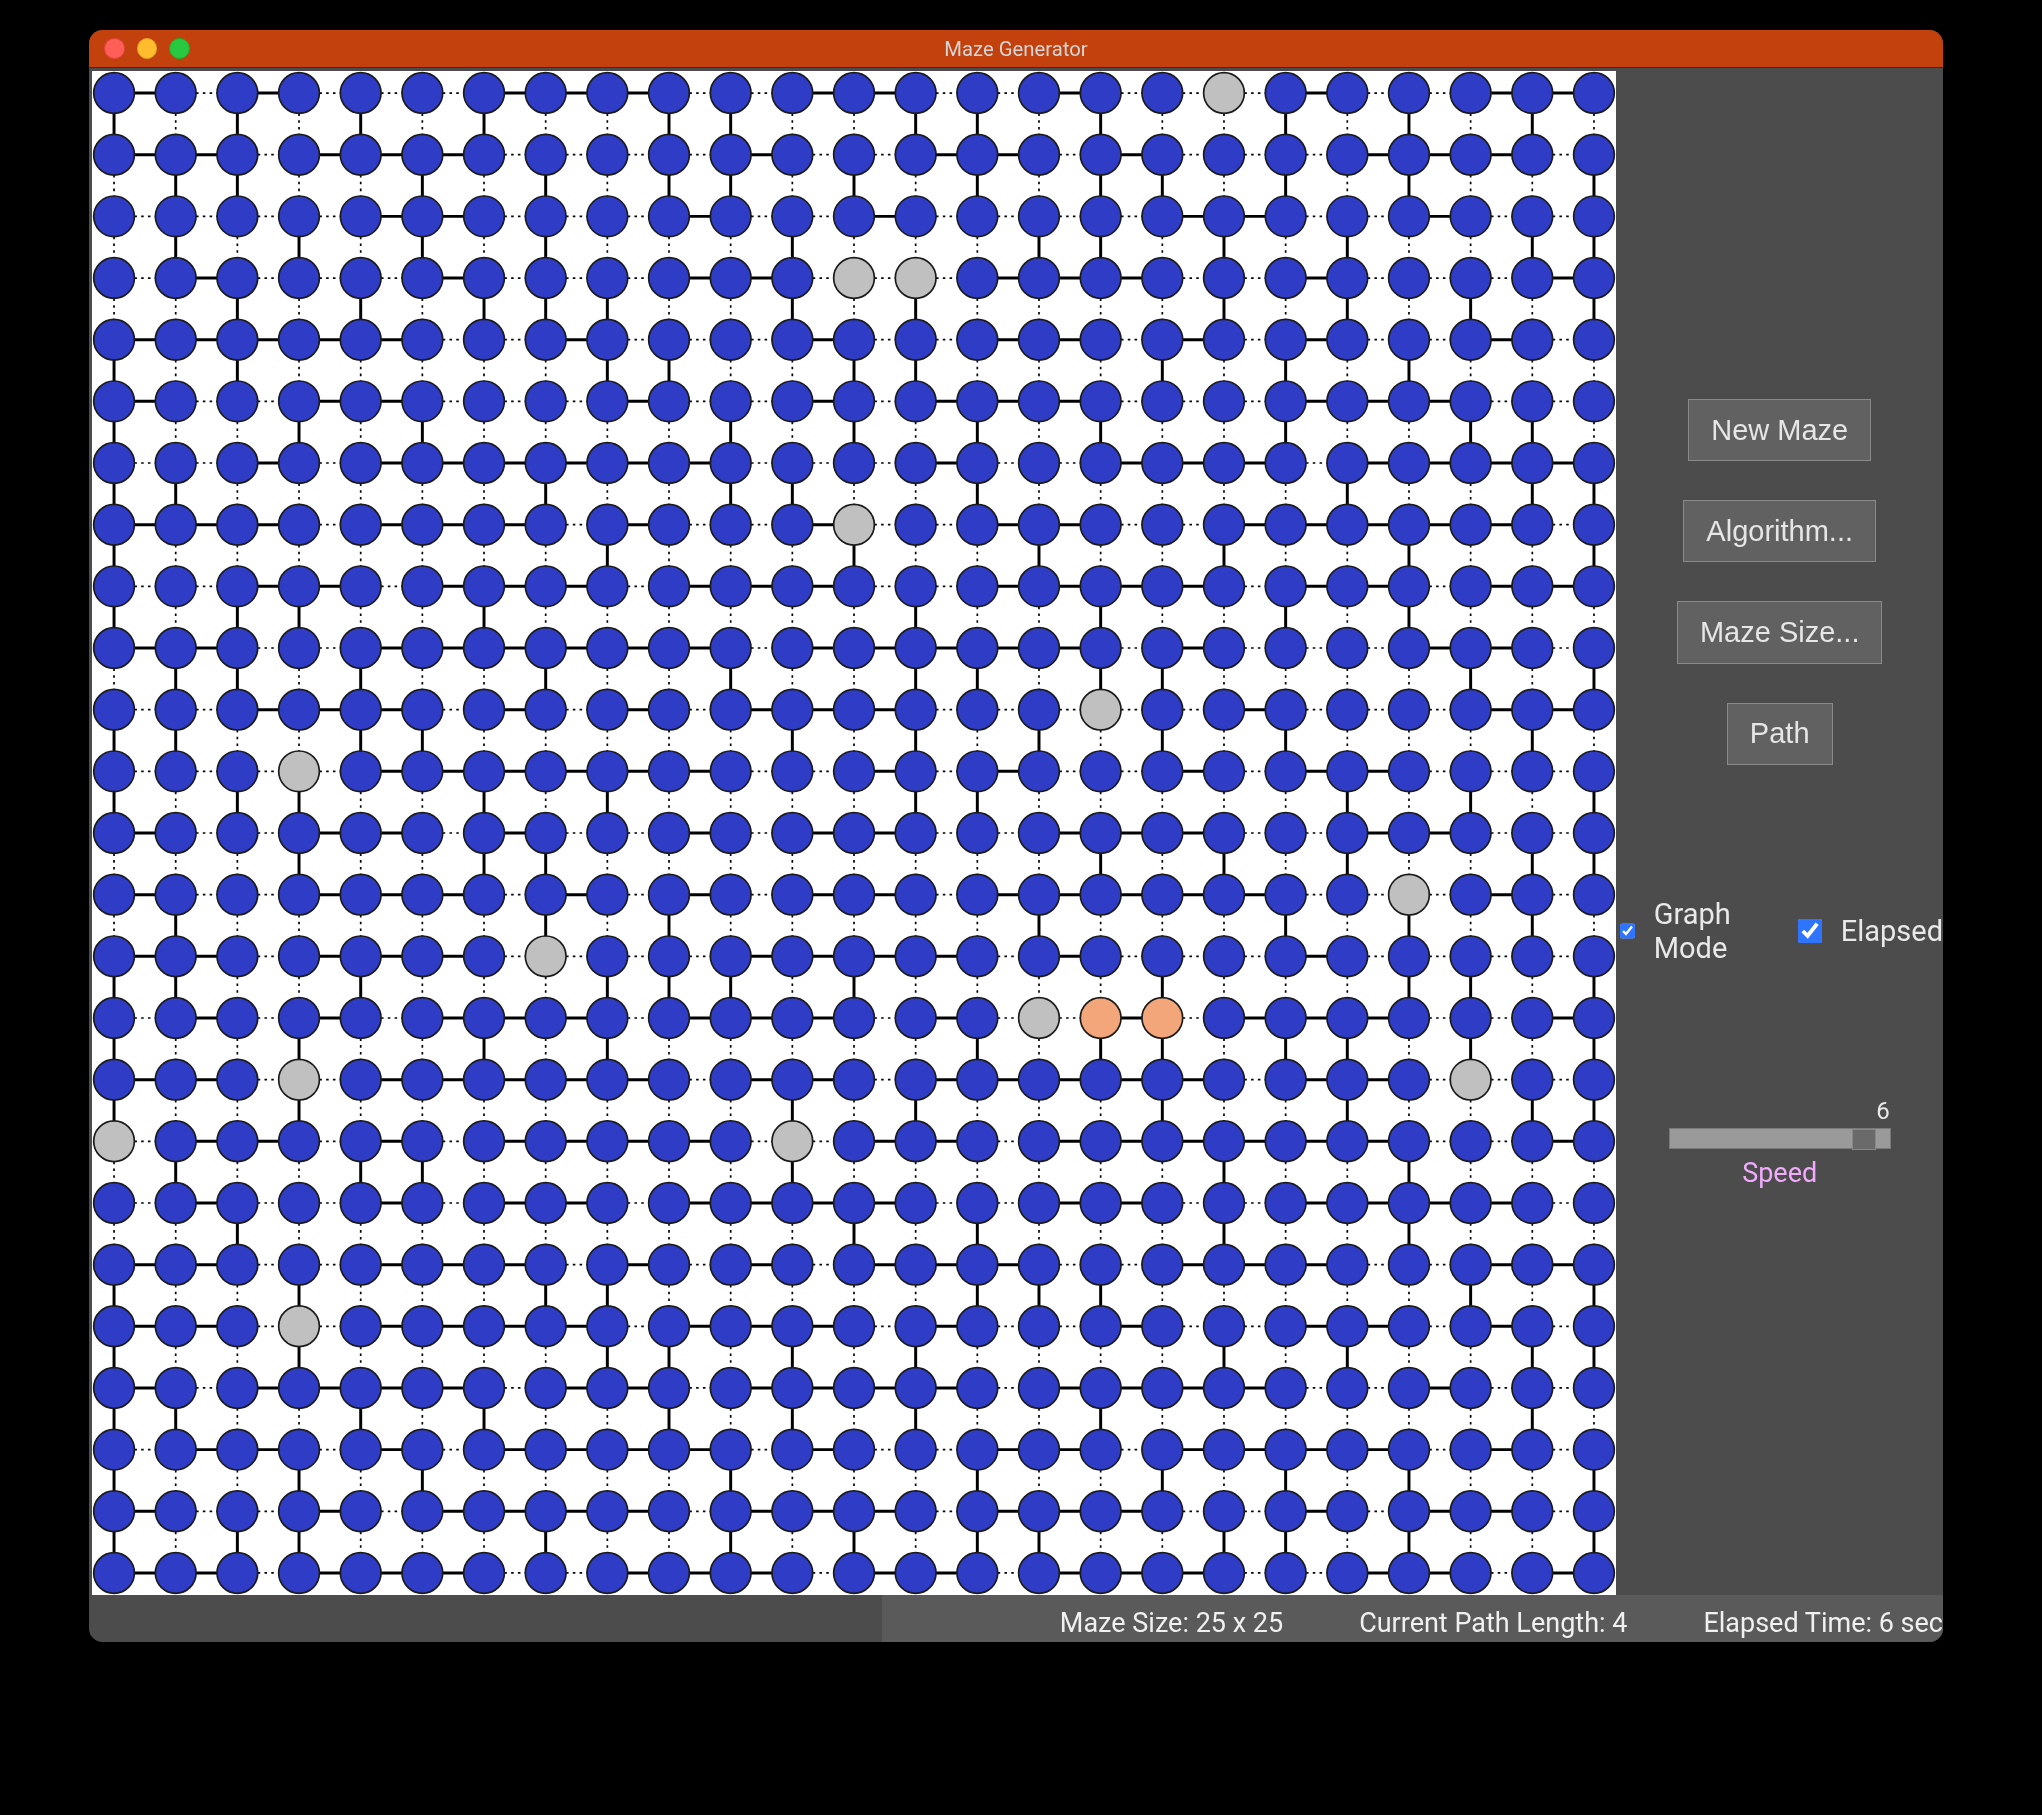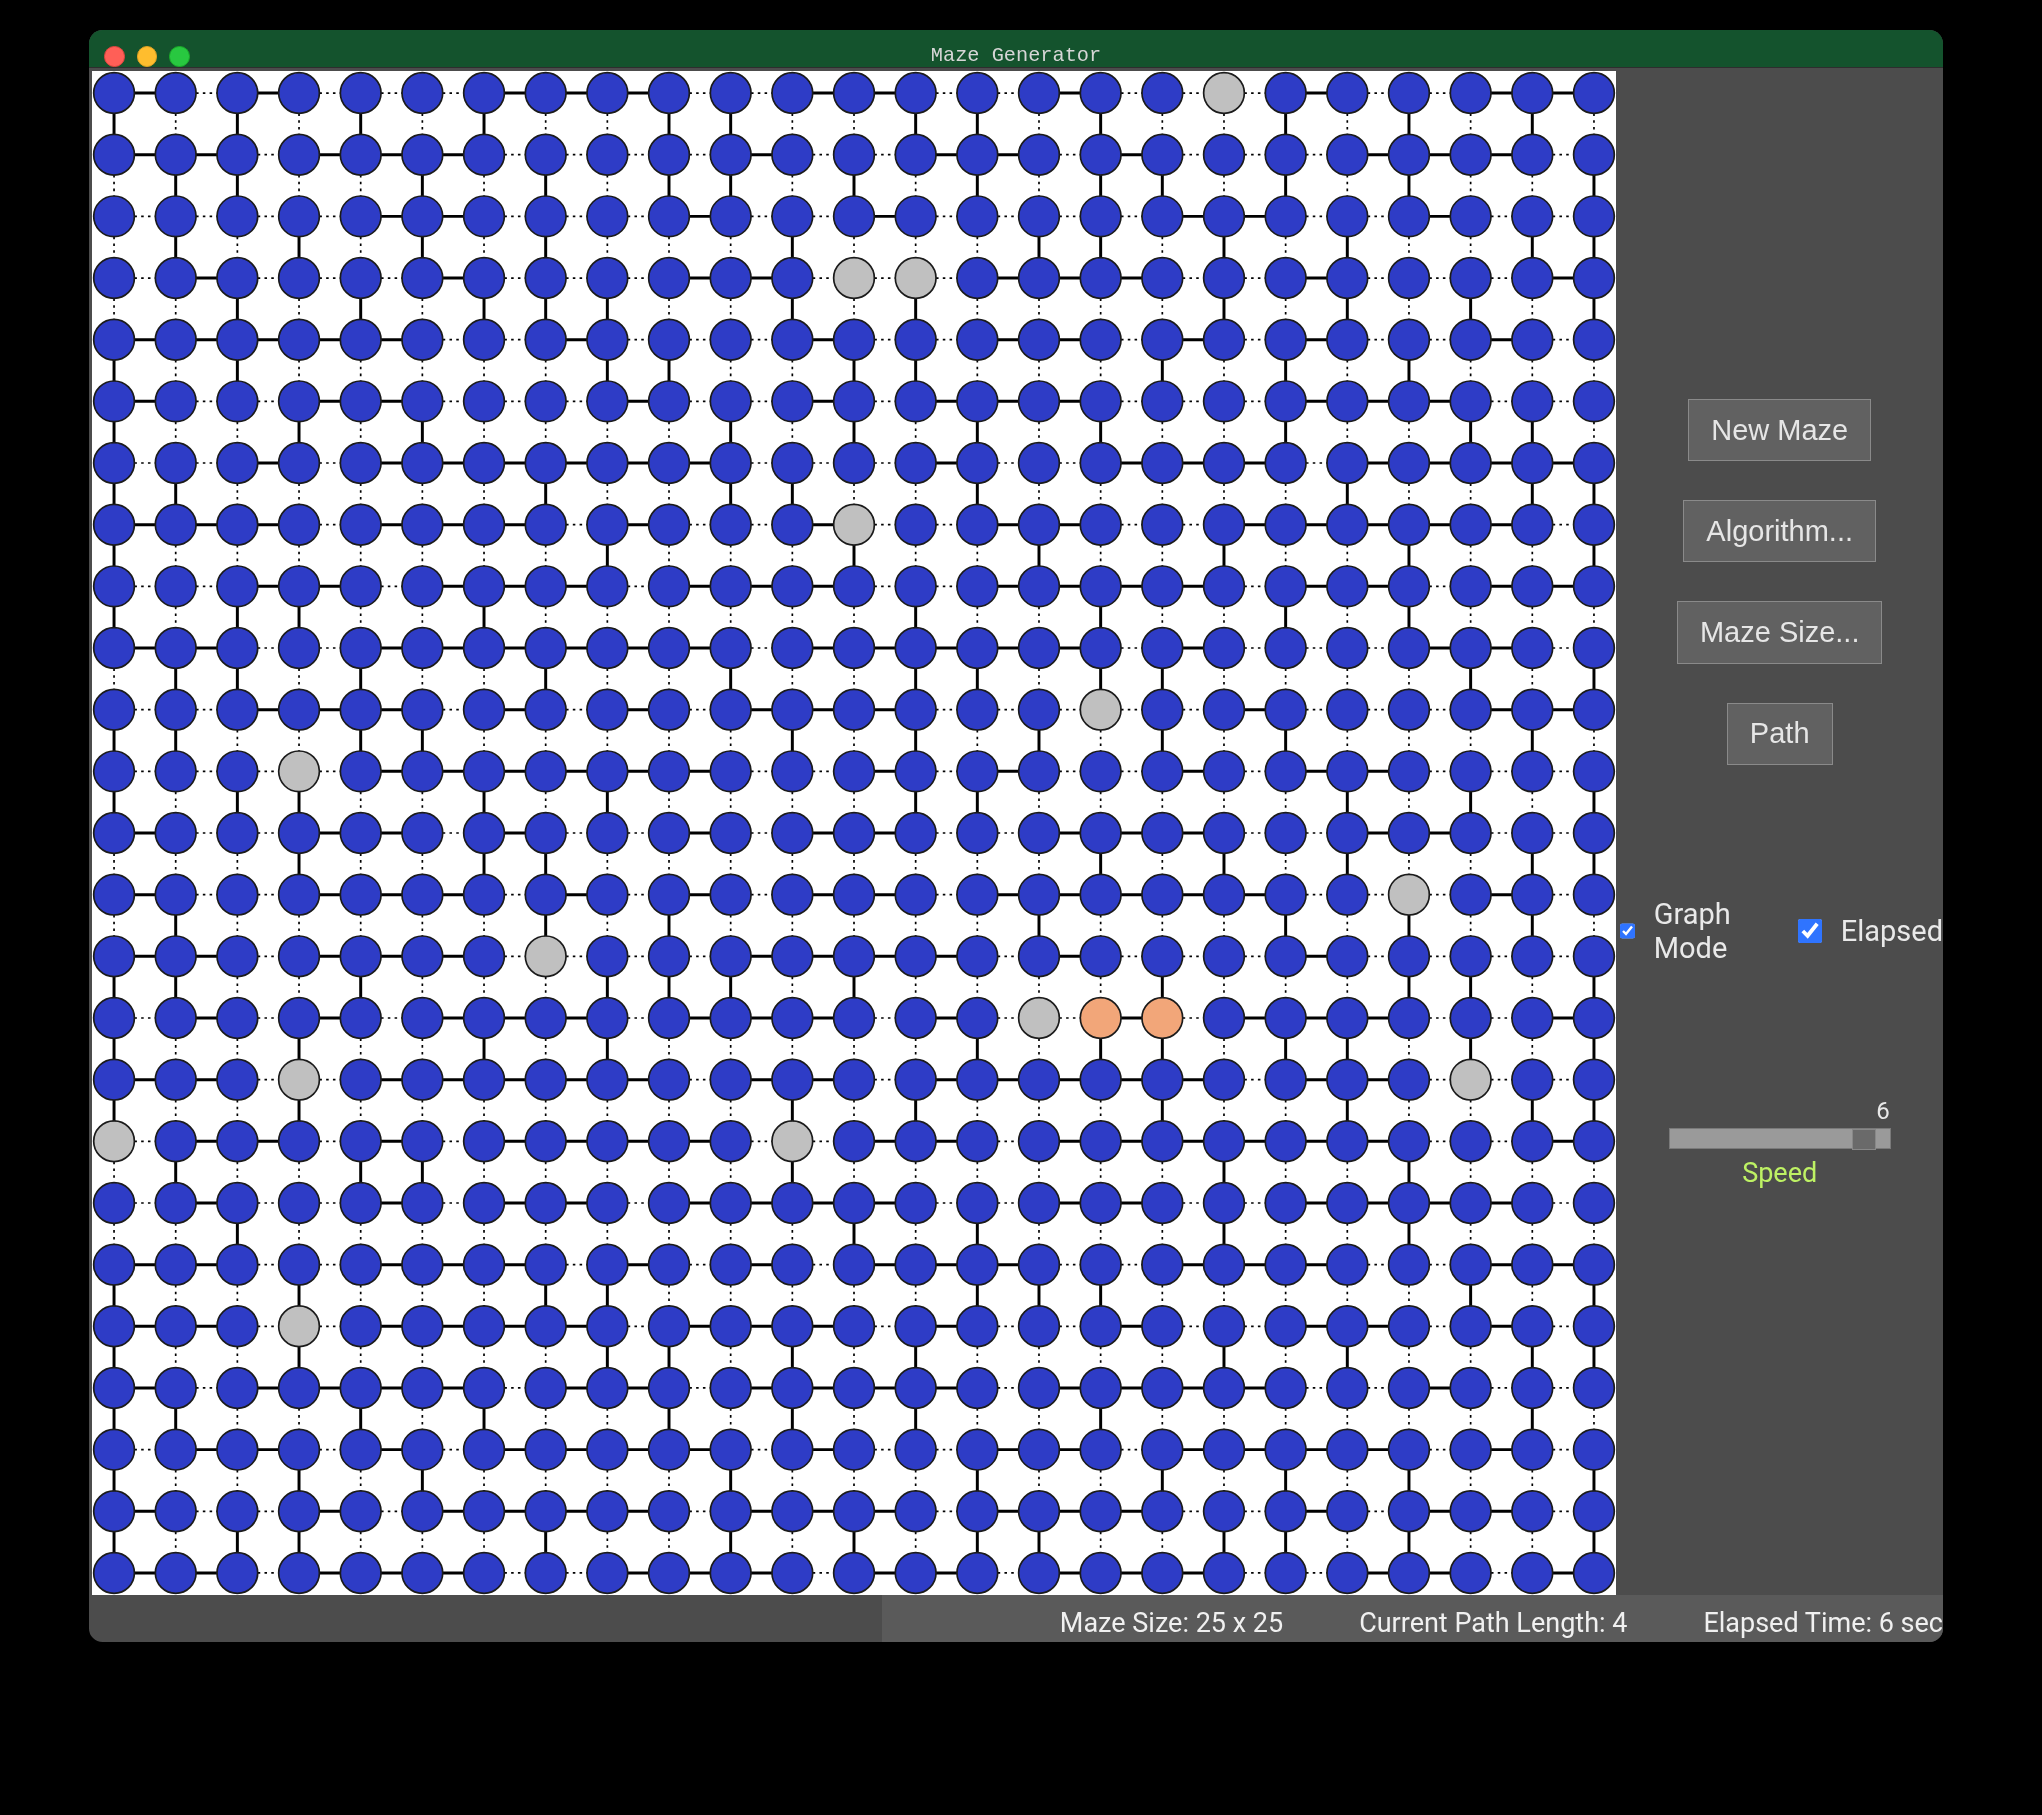--- a/index.html
+++ b/index.html
@@ -25,27 +25,26 @@
     height: 1612px;
     background: #4c4c4c;
     border-radius: 13.6px;
     box-shadow: 0 25.4px 68px rgba(0,0,0,0.6);
     overflow: hidden;
     display: flex;
     flex-direction: column;
   }
   .titlebar {
     height: 37px;
-    background: #14532d;
+    background: #c2410c;
     display: flex;
-    align-items: flex-end;
+    align-items: center;
     position: relative;
     flex: none;
     border-bottom: 0.8px solid #2e2e2e;
-    font-family: Liberation Mono, monospace;
   }
   .traffic-lights {
     display: flex;
     gap: 12px;
     padding-left: 15.3px;
   }
   .tl {
     width: 18.6px;
     height: 18.6px;
     border-radius: 50%;
@@ -147,21 +146,21 @@
     position: absolute;
     top: 0;
     height: 18.6px;
     width: 22px;
     background: #6a6a6a;
     border: 0.8px solid #888;
   }
   .slider-label {
     margin-top: 8.5px;
     font-size: 27px;
-    color: #bef264;
+    color: #f0abfc;
   }
   .status-bar {
     height: 56px;
     background: #5a5a5a;
     display: flex;
     align-items: center;
     gap: 76px;
     padding-left: 178px;
     font-size: 27px;
     color: #f0f0f0;

